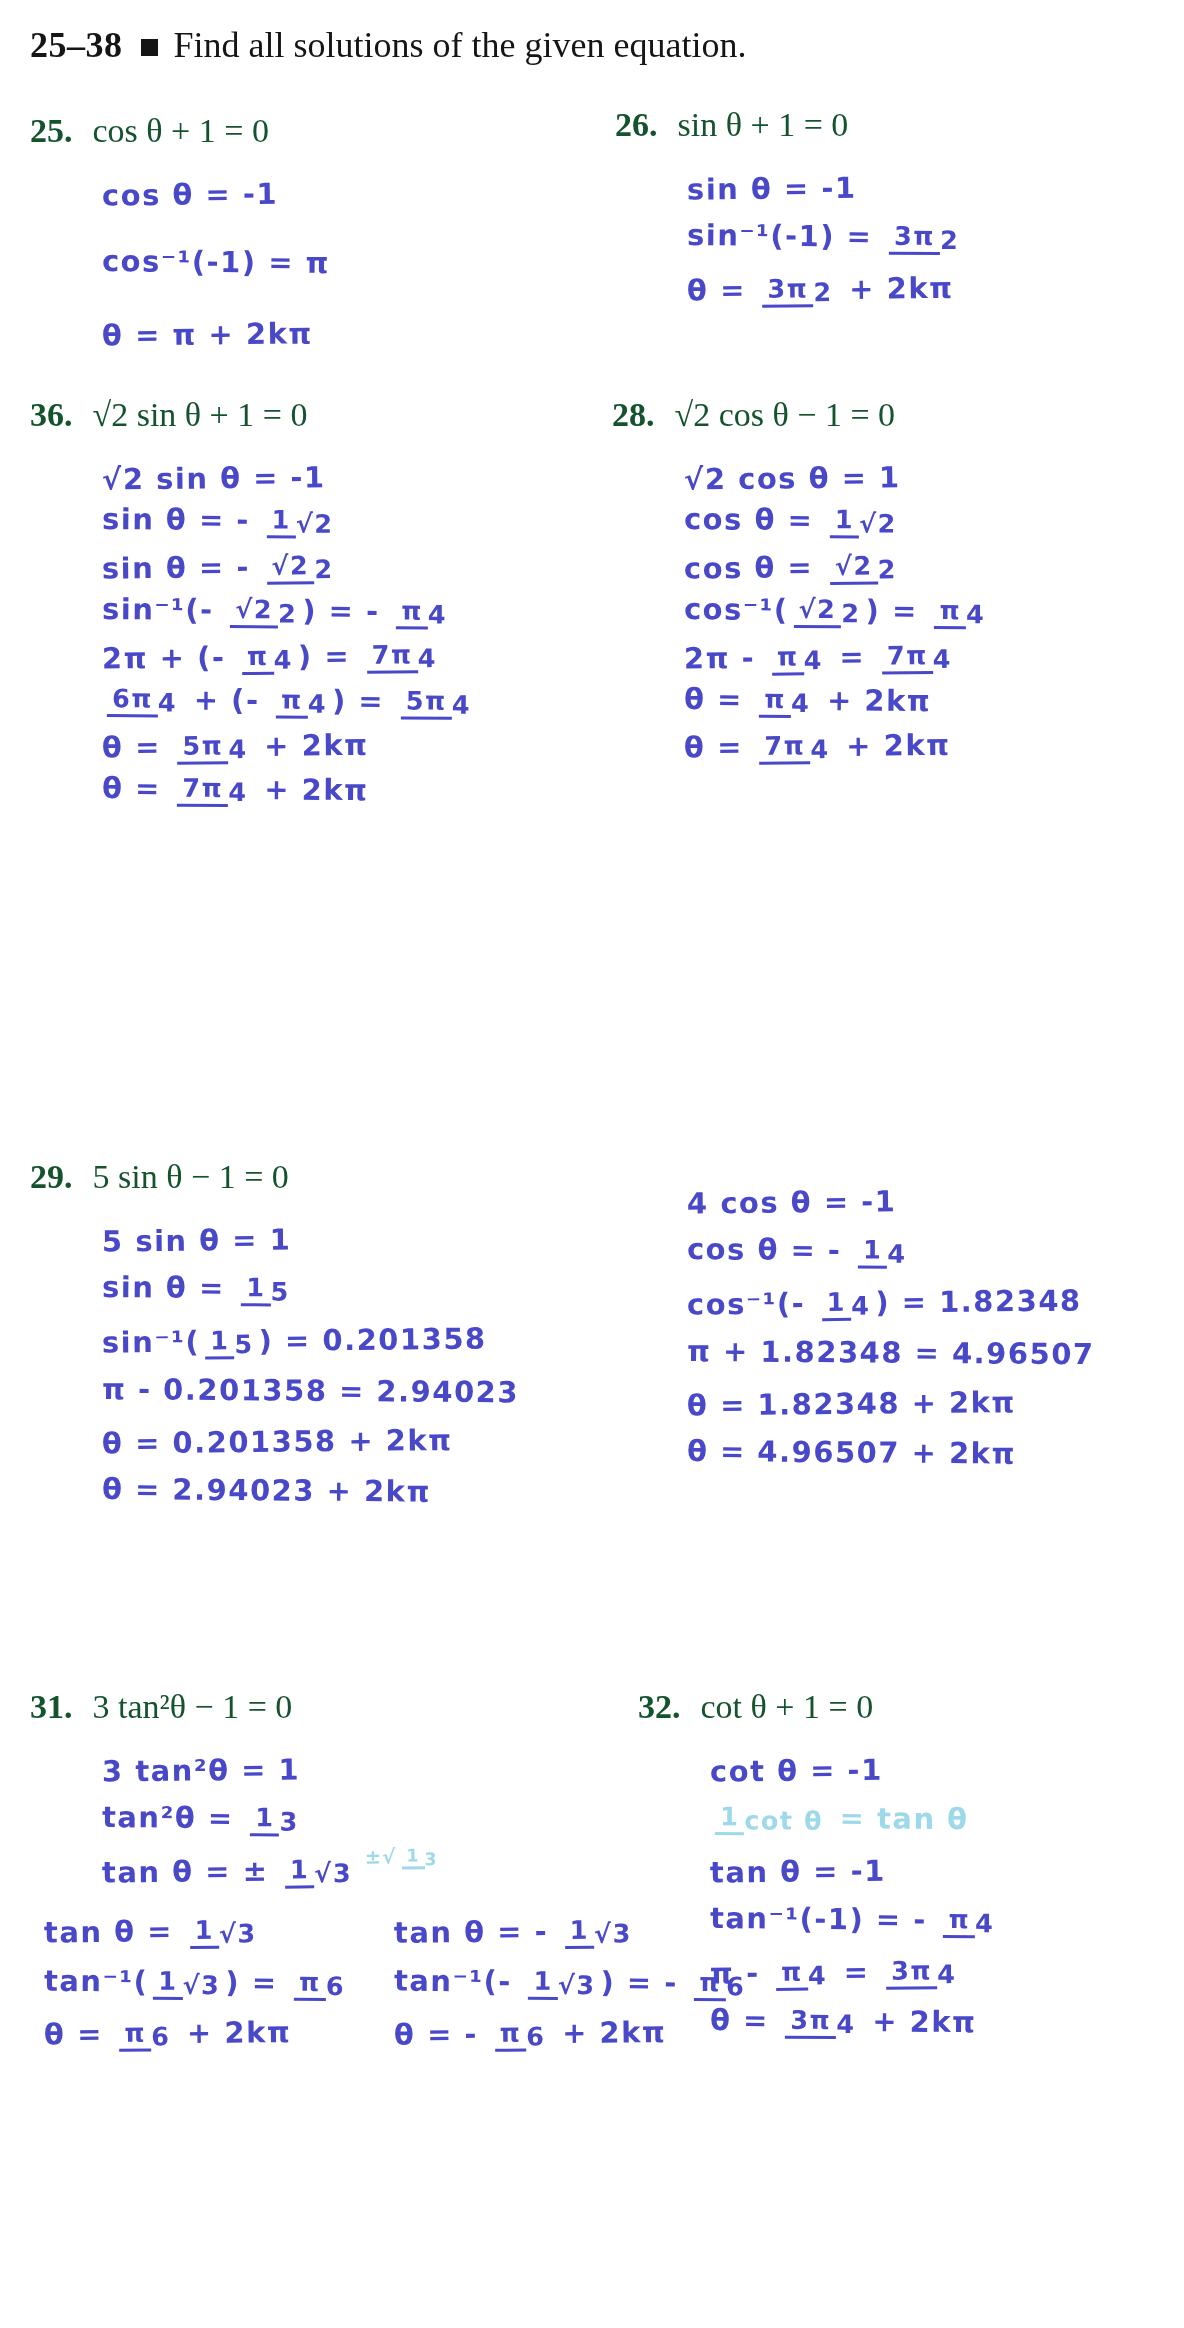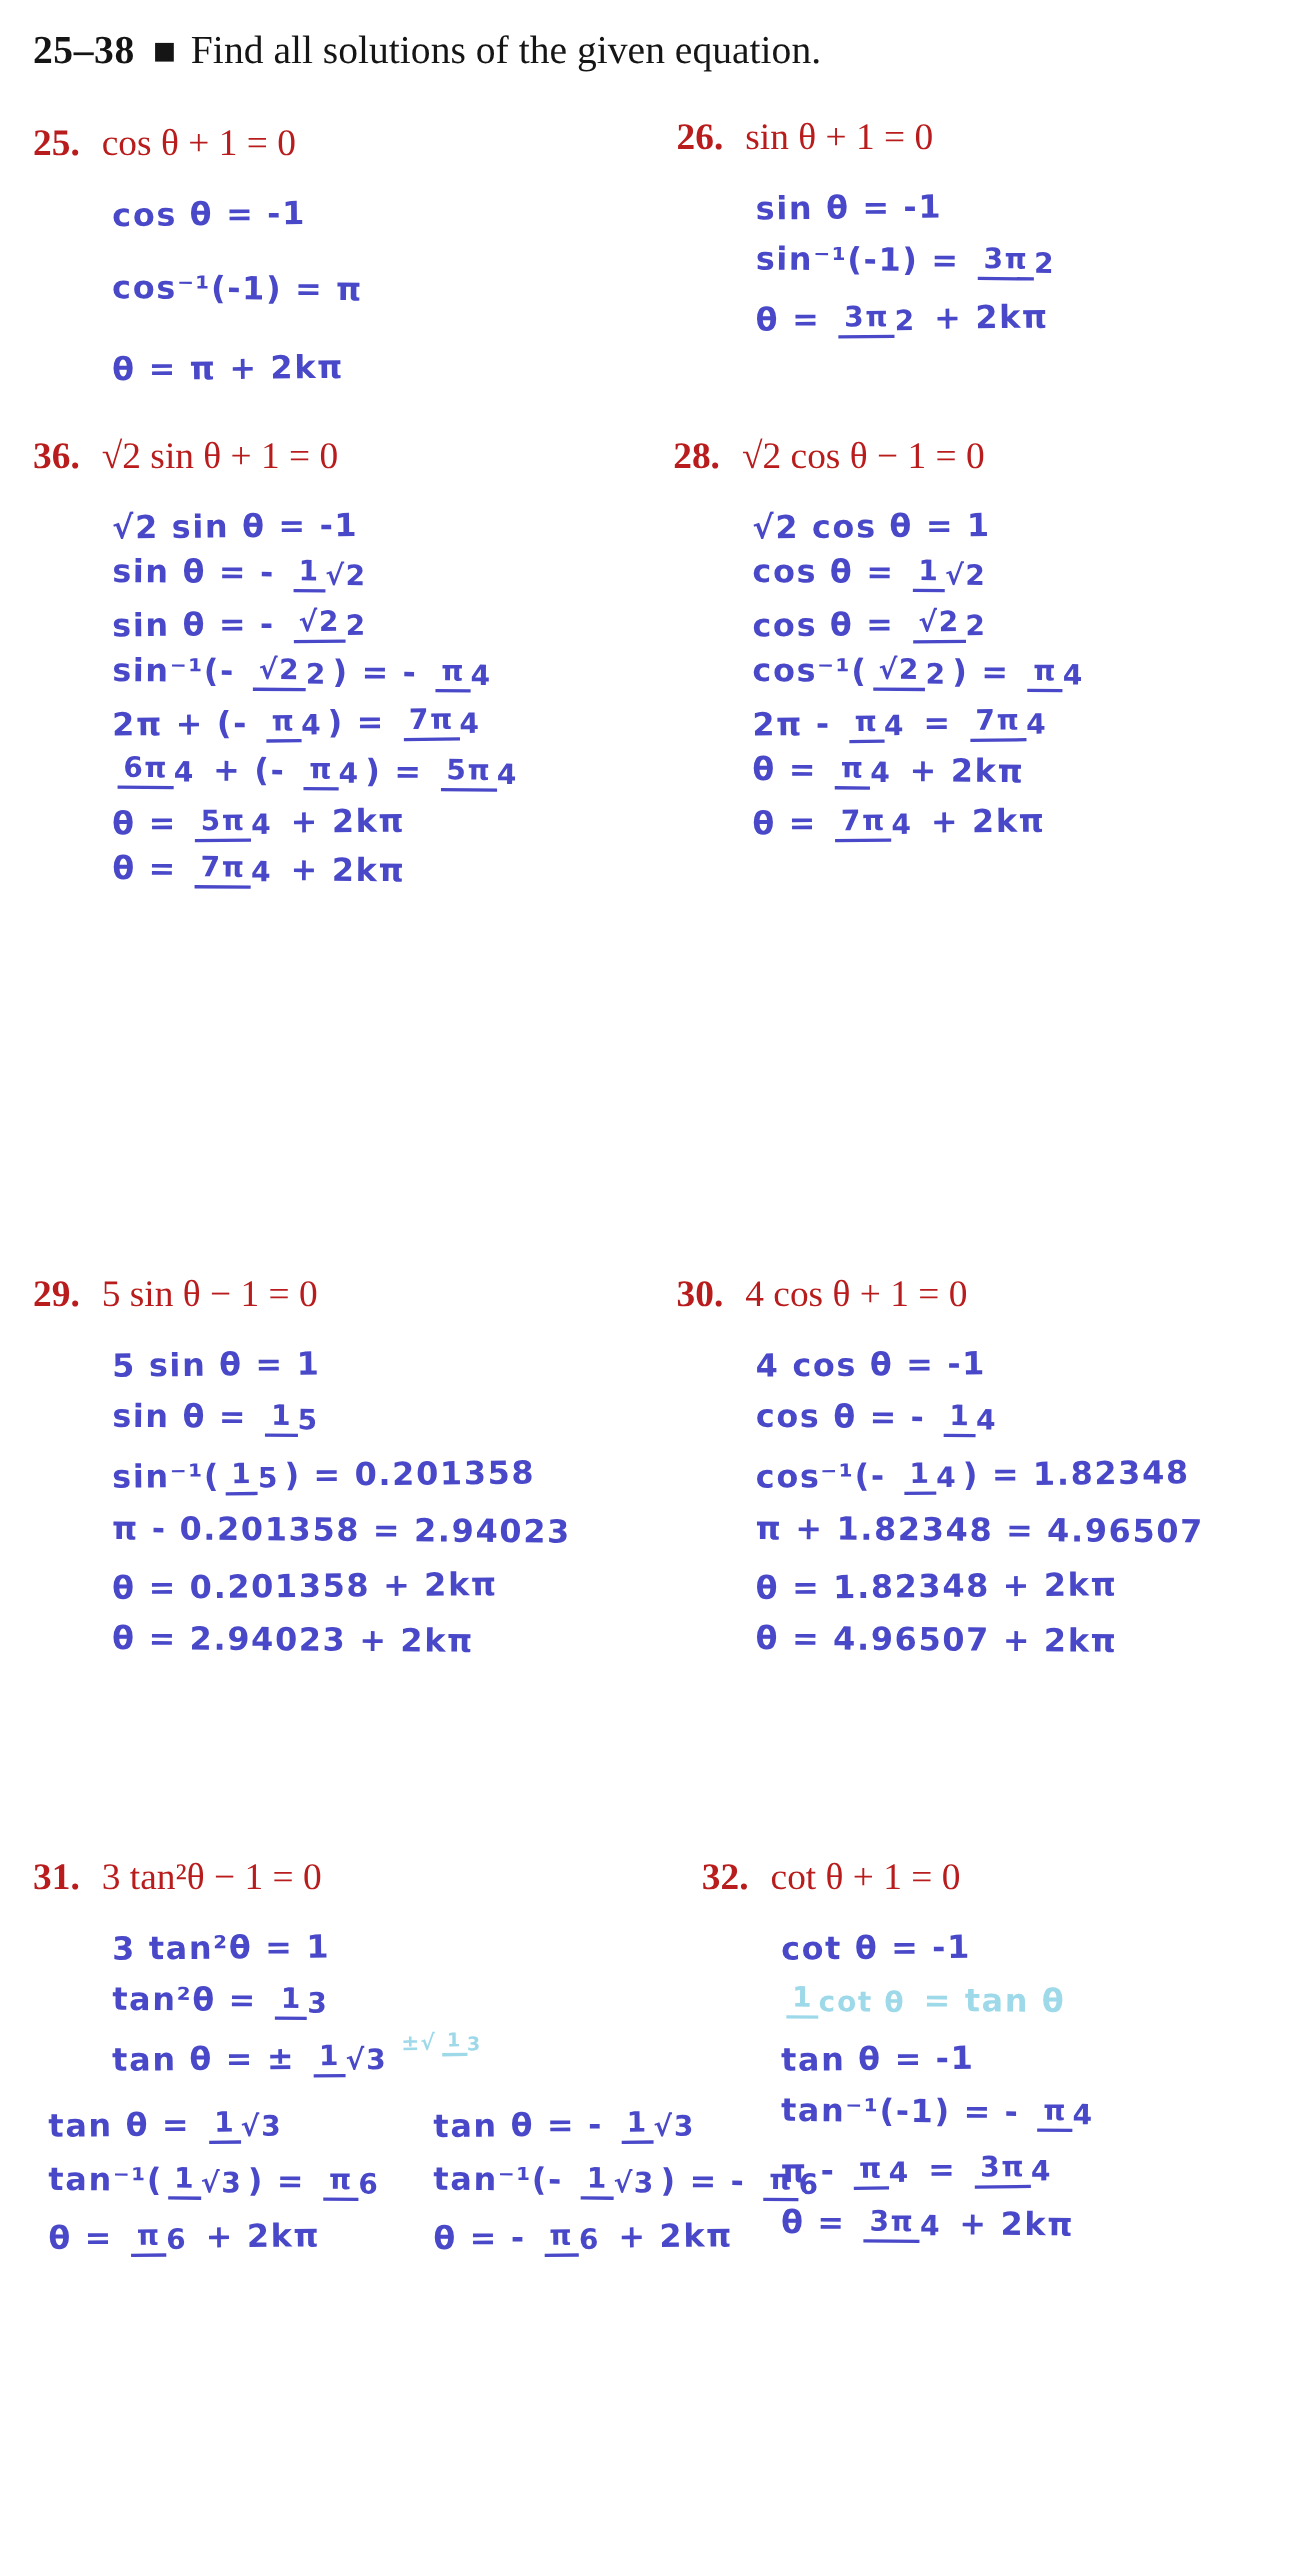--- a/index.html
+++ b/index.html
@@ -24,21 +24,21 @@
   .header .sq {
     display: inline-block;
     width: 17px; height: 17px;
     background: #151515;
     margin: 0 16px 2px 18px;
     vertical-align: middle;
   }
   .problem { position: absolute; width: 565px; }
   .prob-head {
     font-size: 34px;
-    color: #b91c1c;
+    color: #14532d;
     white-space: nowrap;
   }
   .prob-num { font-weight: bold; margin-right: 20px; }
 
   
   .work {
     margin-left: 72px;
     margin-top: 26px;
     font-family: "DejaVu Sans", sans-serif;
     font-weight: 600;
@@ -220,23 +220,20 @@
               <span class="fnum">1</span>
               <span class="fden">5</span>
             </span>) = 0.201358</span></div>
         <div class="hw-line"><span>π - 0.201358 = 2.94023</span></div>
         <div class="hw-line"><span>θ = 0.201358 + 2kπ</span></div>
         <div class="hw-line"><span>θ = 2.94023 + 2kπ</span></div>
       </div>
   </div>
 
   <div class="problem" style="left:615px; top:1158px;">
-    <div class="prob-head">
-      <span class="prob-num">30.</span><span class="prob-eq">4 cos θ + 1 = 0</span>
-    </div>
     <div class="work mid">
         <div class="hw-line"><span>4 cos θ = -1</span></div>
         <div class="hw-line"><span>cos θ = - <span class="frac">
               <span class="fnum">1</span>
               <span class="fden">4</span>
             </span></span></div>
         <div class="hw-line"><span>cos⁻¹(- <span class="frac">
               <span class="fnum">1</span>
               <span class="fden">4</span>
             </span>) = 1.82348</span></div>

